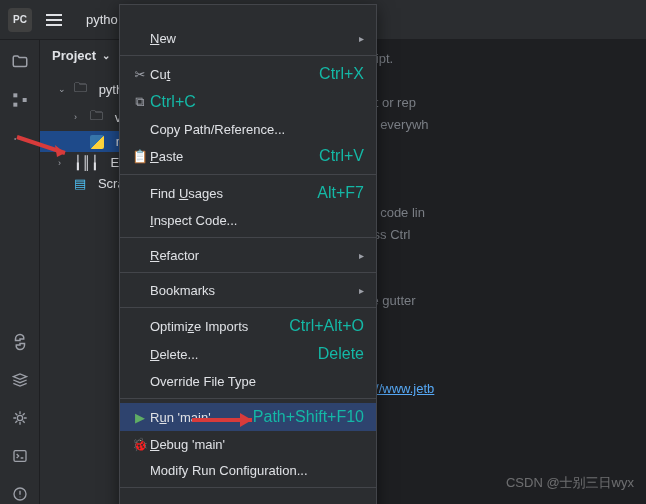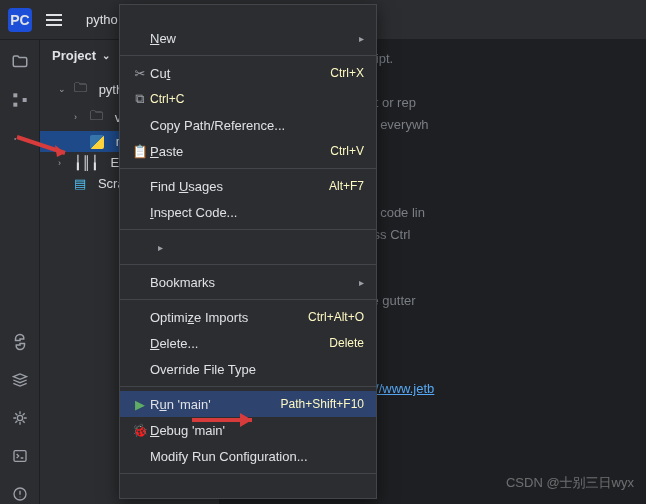--- a/index.html
+++ b/index.html
@@ -1,18 +1,18 @@
 <!DOCTYPE html>
 <html><head>
 <meta charset="utf-8">
 <style>
 * { margin: 0; padding: 0; box-sizing: border-box; font-family: "Segoe UI", Arial, sans-serif; }
 body { background: #2b2d30; color: #dfe1e5; font-size: 13px; width: 646px; height: 504px; overflow: hidden; position: relative; }
 .top-bar { height: 40px; display: flex; align-items: center; padding: 0 8px; background: #2b2d30; border-bottom: 1px solid #1e1f22; }
-.logo { width: 24px; height: 24px; background: #1d4ed8; border-radius: 4px; display: flex; align-items: center; justify-content: center; font-size: 14px; font-weight: bold; color: #dfe1e5; }
+.logo { width: 24px; height: 24px; background: #404040; border-radius: 4px; display: flex; align-items: center; justify-content: center; font-size: 10px; font-weight: bold; color: #dfe1e5; }
 .hamburger { margin-left: 14px; display: flex; flex-direction: column; gap: 3px; cursor: pointer; }
 .hamburger span { width: 16px; height: 2px; background: #dfe1e5; }
 .tab-title { margin-left: 24px; color: #dfe1e5; }
 .main { display: flex; height: calc(100% - 40px); }
 .left-rail { width: 40px; background: #2b2d30; border-right: 1px solid #1e1f22; display: flex; flex-direction: column; align-items: center; padding-top: 12px; gap: 18px; }
 .rail-icon { width: 20px; height: 20px; display: flex; align-items: center; justify-content: center; color: #9da0a8; cursor: pointer; }
 .rail-spacer { flex: 1; }
 .project-panel { width: 180px; background: #2b2d30; border-right: 1px solid #1e1f22; }
 .panel-header { padding: 8px 12px; display: flex; align-items: center; font-weight: 600; }
 .panel-header .chev { margin-left: 6px; font-size: 10px; }
@@ -34,21 +34,21 @@
 .fn { color: #56a8f5; }
 .str { color: #6aab73; }
 .tpl { color: #cf8e6d; }
 .lnk { color: #56a8f5; text-decoration: underline; }
 .context-menu { position: absolute; left: 119px; top: 4px; width: 258px; background: #2b2d30; border: 1px solid #43454a; box-shadow: 0 4px 16px rgba(0,0,0,0.5); z-index: 10; padding: 20px 0; }
 .menu-item { display: flex; align-items: center; padding: 5px 12px 5px 10px; cursor: pointer; min-height: 26px; }
 .menu-item.highlighted { background: #2e436e; }
 .menu-icon { width: 20px; display: flex; align-items: center; justify-content: center; font-size: 13px; color: #9da0a8; }
 .menu-label { flex: 1; color: #dfe1e5; }
 .menu-label u { text-decoration: underline; }
-.menu-shortcut { color: #fef9c3; font-size: 12px; }
+.menu-shortcut { color: #14b8a6; font-size: 16px; }
 .menu-arrow { color: #9da0a8; font-size: 10px; margin-left: 8px; }
 .menu-sep { height: 1px; background: #43454a; margin: 4px 0; }
 .run-icon { color: #5fad65; }
 .debug-icon { color: #9da0a8; }
 .watermark { position: absolute; right: 12px; bottom: 12px; color: rgba(255,255,255,0.35); font-size: 13px; z-index: 30; }
 svg { display: block; }
 </style>
 </head>
 <body>
 
@@ -189,20 +189,21 @@
       <span class="menu-label">Find <u>U</u>sages</span>
       <span class="menu-shortcut">Alt+F7</span>
     </div>
   <div class="menu-item">
       <span class="menu-icon"></span>
       <span class="menu-label"><u>I</u>nspect Code...</span>
     </div>
   <div class="menu-sep"></div>
   <div class="menu-item">
       <span class="menu-icon"></span>
+      <span class="menu-label"><u>R</u>efactor</span>
       <span class="menu-arrow">▸</span>
     </div>
   <div class="menu-sep"></div>
   <div class="menu-item">
       <span class="menu-icon"></span>
       <span class="menu-label">Bookmarks</span>
       <span class="menu-arrow">▸</span>
     </div>
   <div class="menu-sep"></div>
   <div class="menu-item">

